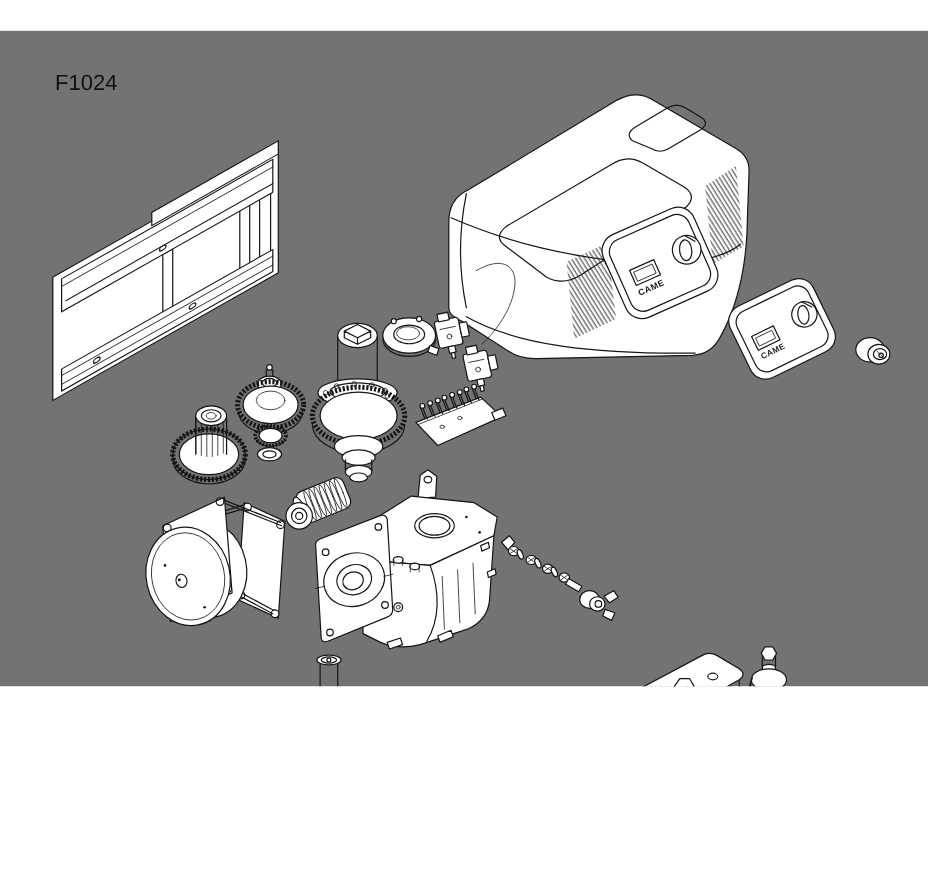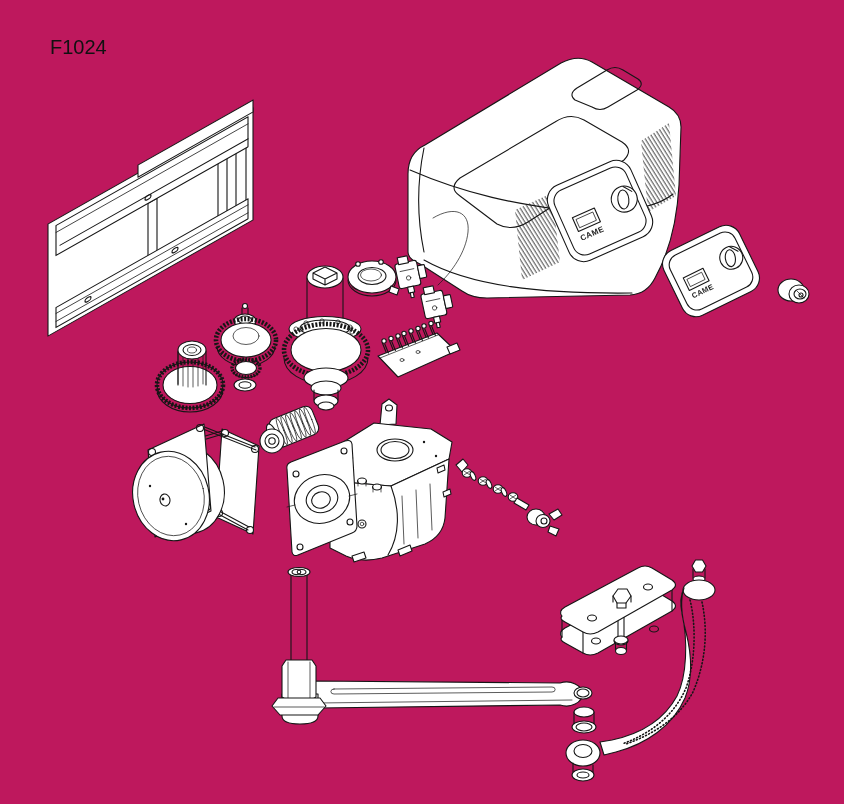--- a/index.html
+++ b/index.html
@@ -1,17 +1,17 @@
 <!DOCTYPE html>
 <html><head>
 <meta charset="utf-8">
 <style>
   html,body{margin:0;padding:0;background:#ffffff;}
-  .canvas{position:relative;width:844px;height:804px;background:#be185d;overflow:hidden;
-          font-family:"Liberation Sans",sans-serif;}
+  .canvas{position:relative;width:844px;height:596px;background:#737373;overflow:hidden;
+          font-family:"Liberation Sans",sans-serif;margin-top:28px;}
   svg{display:block}
   .s{fill:none;stroke:#161616;stroke-width:1.1;stroke-linecap:round;stroke-linejoin:round;}
   .w{fill:#ffffff;stroke:#161616;stroke-width:1.1;stroke-linecap:round;stroke-linejoin:round;}
   .thin{stroke-width:0.7;}
   .teeth{fill:none;stroke:#161616;stroke-width:4.6;stroke-dasharray:2 1.6;}
   .teeth2{fill:none;stroke:#161616;stroke-width:3.4;stroke-dasharray:1.7 1.3;}
   .dots{fill:none;stroke:#161616;stroke-width:1.6;stroke-dasharray:1 2.4;stroke-linecap:round;}
   .label{font:20px "Liberation Sans",sans-serif;fill:#111111;}
   .logo{font:bold 8px "Liberation Sans",sans-serif;fill:#1c1c1c;letter-spacing:.4px;}
   .logo-sm{font:bold 7.5px "Liberation Sans",sans-serif;fill:#1c1c1c;letter-spacing:.3px;}

